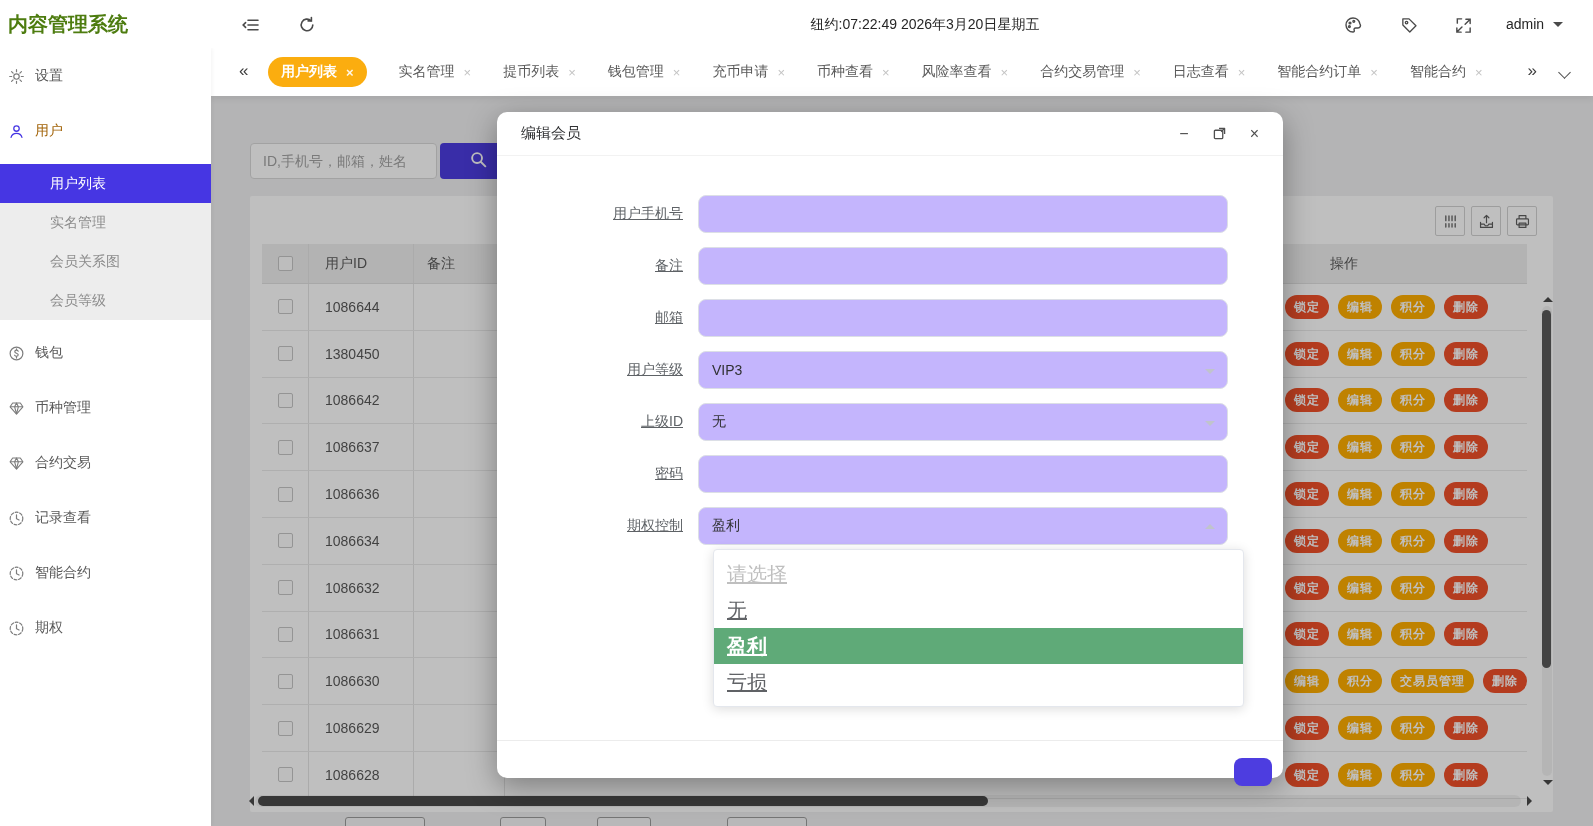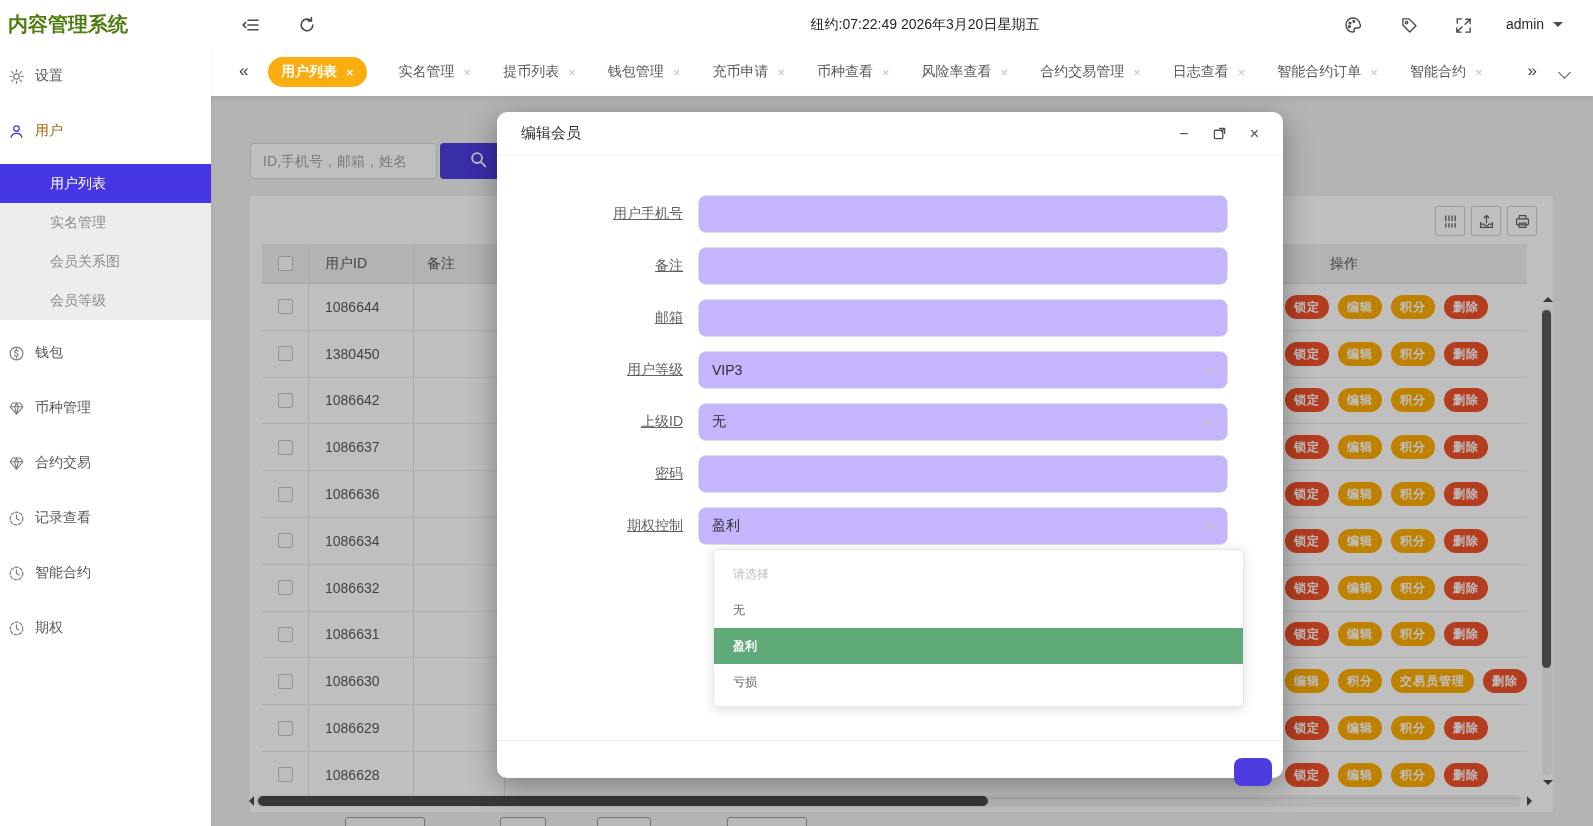--- a/index.html
+++ b/index.html
@@ -84,21 +84,21 @@
 .form{padding-top:39px;}
 .form-row{display:flex;align-items:center;height:38px;margin-bottom:14px;}
 .f-label{width:201px;text-align:right;padding-right:15px;color:#5e6266;flex:0 0 auto;text-decoration:underline;}
 .f-input{width:530px;height:38px;border:1px solid #dcdfe6;border-radius:8px;padding:0 13px;font-size:14px;color:#303133;background:#c4b5fd;position:relative;display:flex;align-items:center;outline:none;}
 .f-caret{position:absolute;right:12px;width:0;height:0;border:5px solid transparent;}
 .f-caret.down{border-top-color:#c0c4cc;top:17px;}
 .f-caret.up{border-bottom-color:#c0c4cc;top:11px;}
 .modal-footer-line{position:absolute;left:0;right:0;top:628px;border-top:1px solid #ececec;}
 .confirm-blob{position:absolute;left:737px;top:646px;width:38px;height:28px;border-radius:8px;background:#4d3de0;cursor:pointer;}
 .dropdown{position:absolute;left:713px;top:549px;width:531px;background:#fff;border:1px solid #e4e7ed;border-radius:4px;box-shadow:0 2px 12px rgba(0,0,0,.14);padding:6px 0;z-index:110;}
-.opt{height:36px;line-height:36px;padding-left:19px;color:#606266;cursor:pointer;font-size:12px;}
+.opt{height:36px;line-height:36px;padding-left:13px;color:#606266;cursor:pointer;font-size:20px;text-decoration:underline;}
 .opt.placeholder{color:#bfbfbf;}
 .opt.selected{background:#5FAA78;color:#fff;font-weight:bold;}
 </style>
 </head>
 <body>
 
 <div class="header">
   <span class="app-title">内容管理系统</span>
   <span class="clock">纽约:07:22:49 2026年3月20日星期五</span>
   <span class="admin">admin</span>

